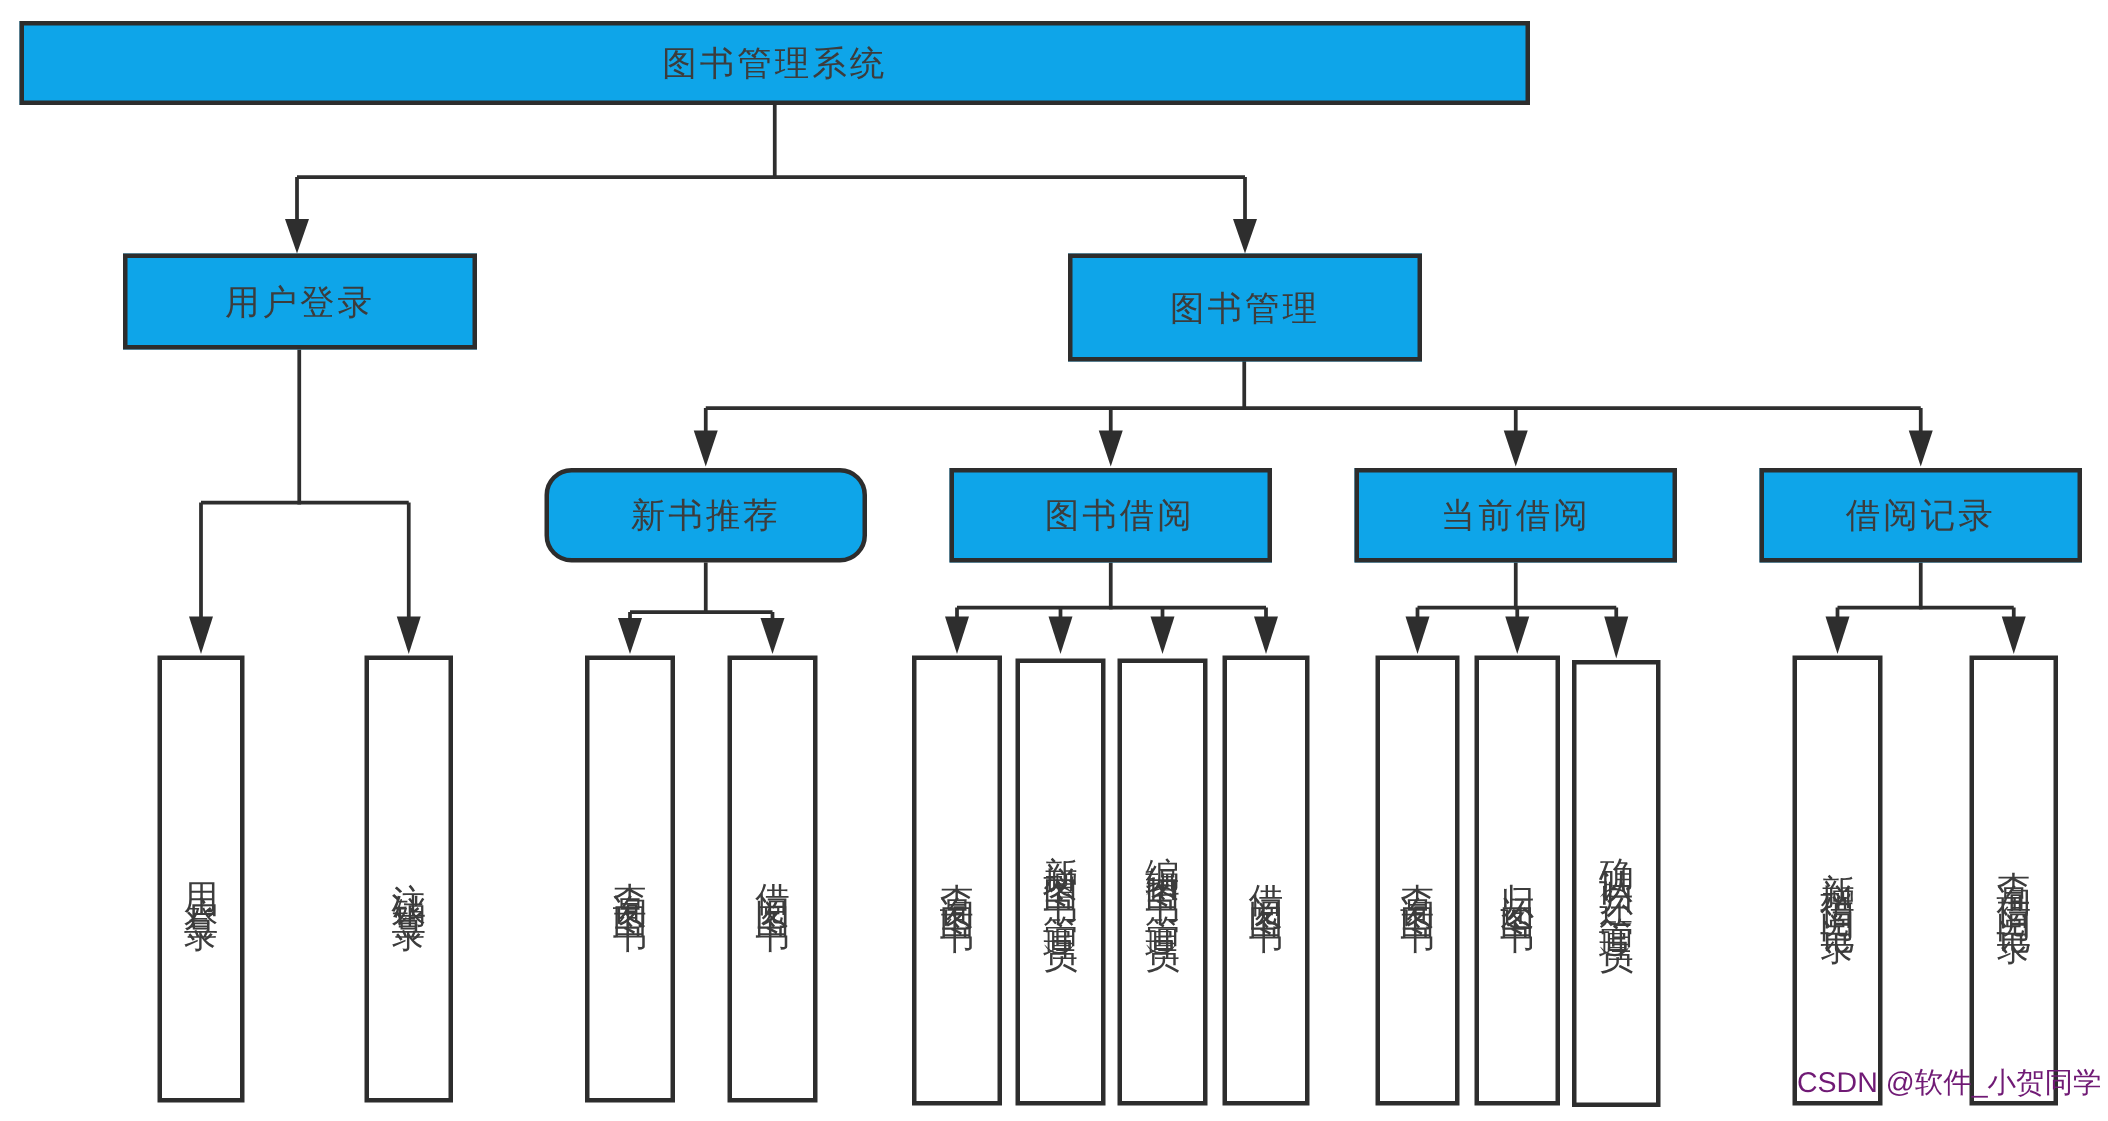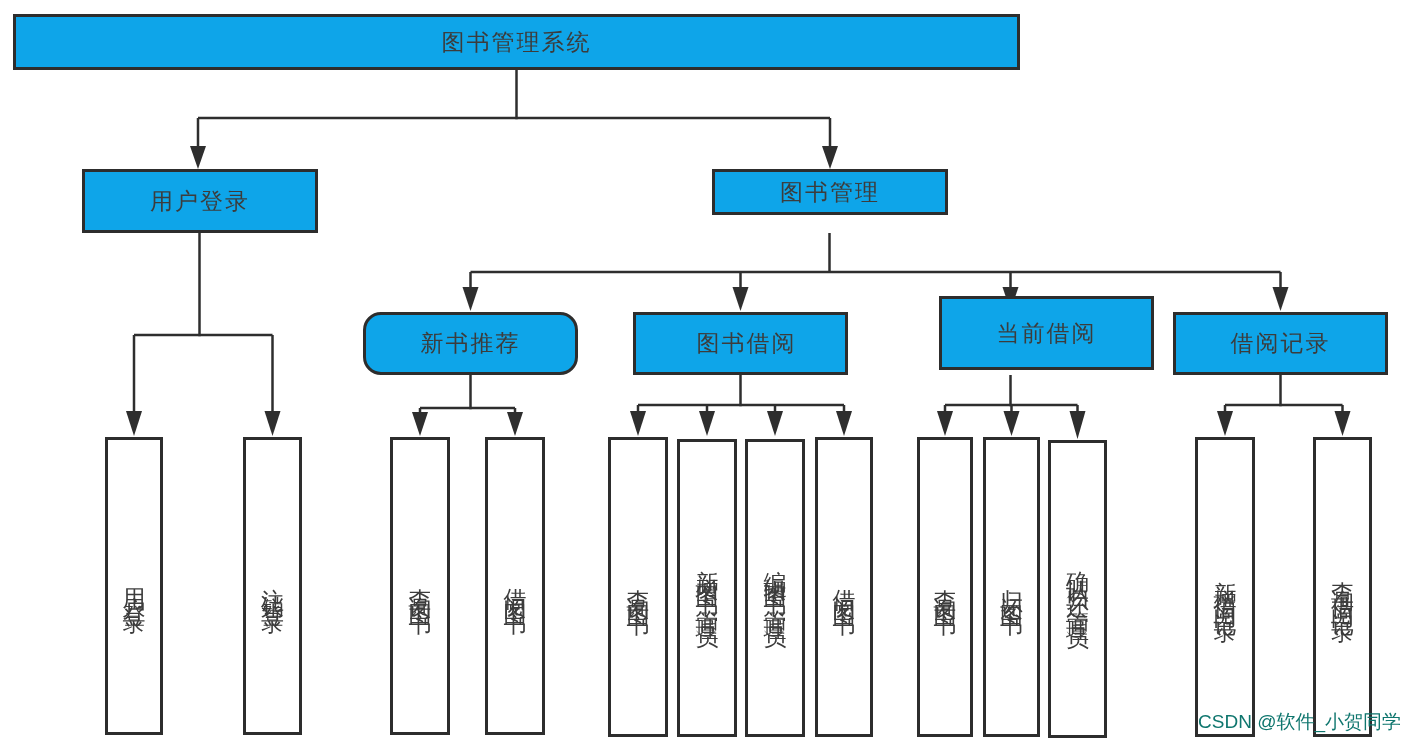--- a/index.html
+++ b/index.html
@@ -54,32 +54,32 @@
     letter-spacing: 8px;
     color: #3c3c3c;
     white-space: nowrap;
   }
   .watermark {
     position: absolute;
     left: 1186px;
     top: 709px;
     width: 215px;
     font-size: 19px;
-    color: #0f766e;
+    color: #701a75;
     text-align: right;
     white-space: nowrap;
     z-index: 3;
   }
   
   .n-root  { left: 13px;  top: 14px;  width: 1007px; height: 56px; }
   .n-login { left: 82px;  top: 169px; width: 236px;  height: 64px; }
-  .n-mgmt  { left: 712px; top: 169px; width: 236px;  height: 46px; }
+  .n-mgmt  { left: 712px; top: 169px; width: 236px;  height: 72px; }
   .n-g0 { left: 363px;  top: 312px; width: 215px; height: 63px; border-radius: 18px; }
   .n-g1 { left: 633px;  top: 312px; width: 215px; height: 63px; padding-left: 12px; }
-  .n-g2 { left: 903px;  top: 296px; width: 215px; height: 74px; margin-left: 36px; }
+  .n-g2 { left: 903px;  top: 312px; width: 215px; height: 63px; }
   .n-g3 { left: 1173px; top: 312px; width: 215px; height: 63px; }
   .l-a0 { left: 105px;  top: 437px; width: 58px; height: 298px; }
   .l-a1 { left: 243px;  top: 437px; width: 59px; height: 298px; }
   .l-b0 { left: 390px;  top: 437px; width: 60px; height: 298px; }
   .l-b1 { left: 485px;  top: 437px; width: 60px; height: 298px; }
   .l-c0 { left: 608px;  top: 437px; width: 60px; height: 300px; }
   .l-c1 { left: 677px;  top: 439px; width: 60px; height: 298px; }
   .l-c2 { left: 745px;  top: 439px; width: 60px; height: 298px; }
   .l-c3 { left: 815px;  top: 437px; width: 58px; height: 300px; }
   .l-d0 { left: 917px;  top: 437px; width: 56px; height: 300px; }

